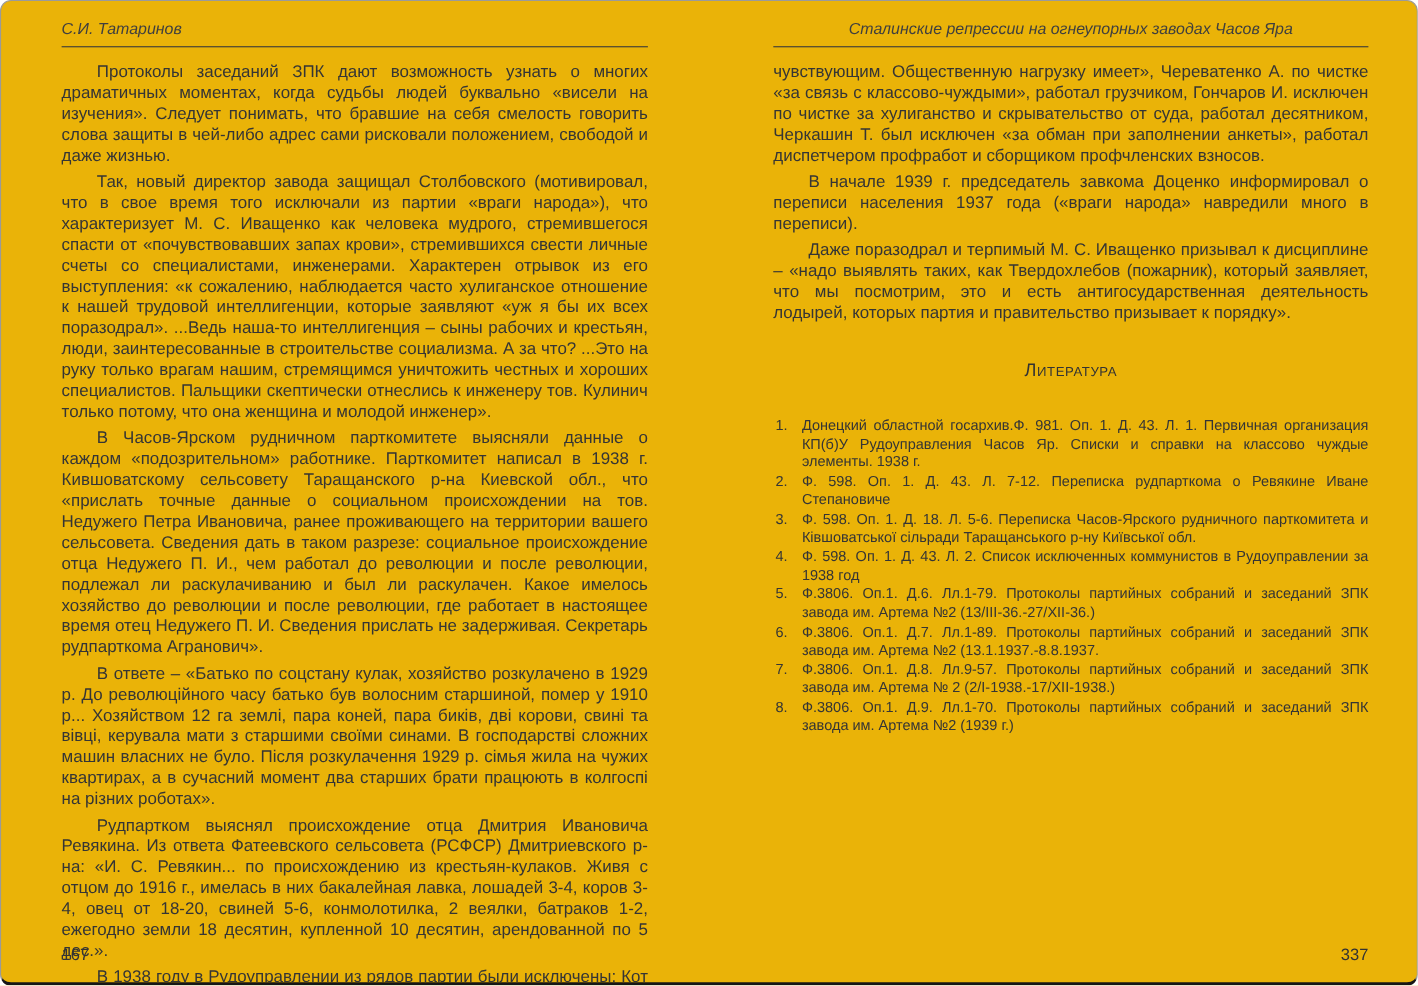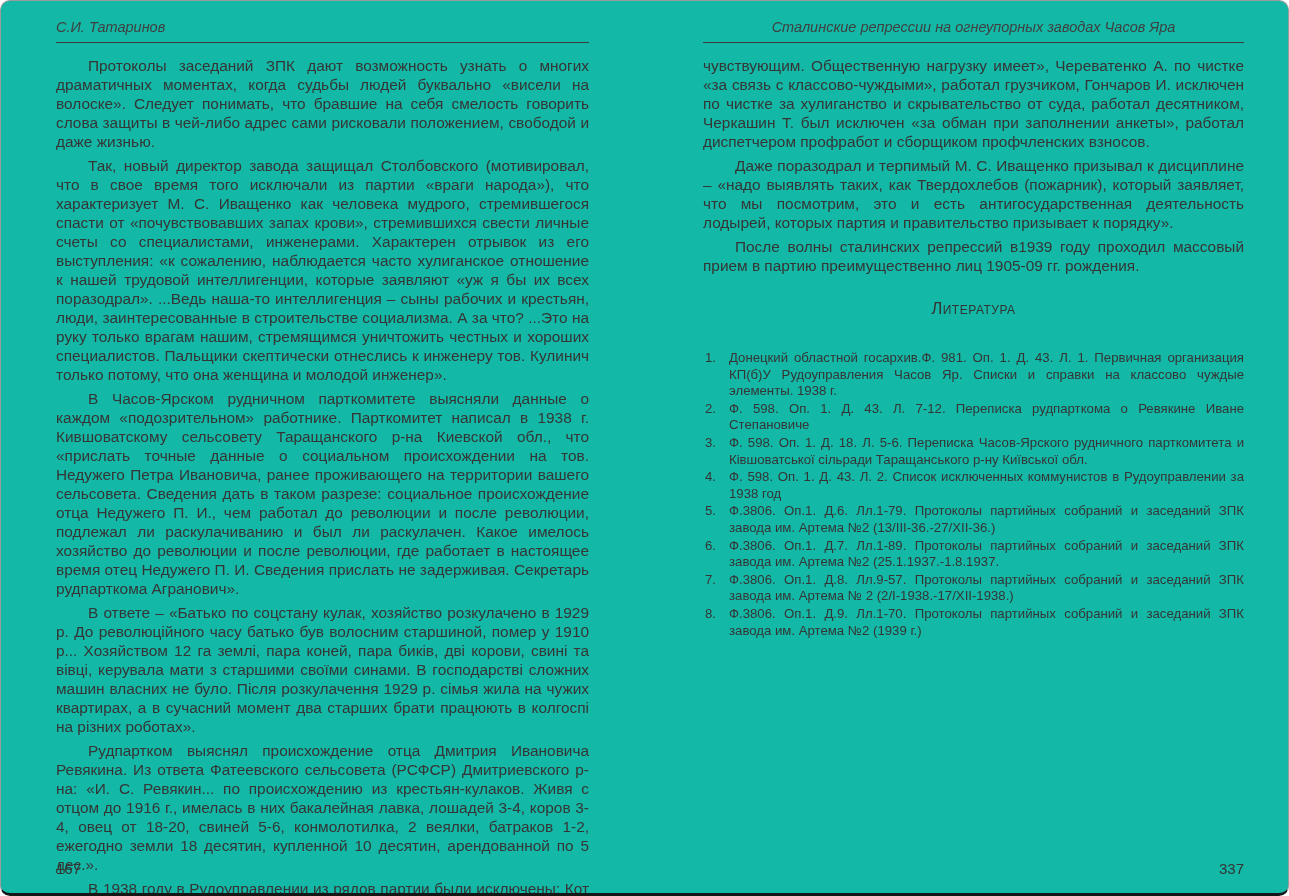--- a/index.html
+++ b/index.html
@@ -9,21 +9,21 @@
     font-family: "Liberation Sans", sans-serif;
   }
   .frame {
     position: relative;
     width: 1289px;
     height: 896px;
     box-sizing: border-box;
     border: 1px solid #9a9a9a;
     border-bottom: 3px solid #161616;
     border-radius: 10px;
-    background: #14b8a6;
+    background: #eab308;
     overflow: hidden;
   }
   .page {
     position: absolute;
     top: 18px;
     height: 858px;
   }
   .page-left  { left: 55px;  width: 533px; }
   .page-right { left: 702px; width: 541px; }
 
@@ -50,21 +50,21 @@
   }
   .no-indent { text-indent: 0; }
 
   .lit-heading {
     text-align: center;
     font-variant: small-caps;
     font-weight: 400;
     font-size: 16.5px;
     letter-spacing: 0.5px;
     color: #333333;
-    margin: 24px 0 32px 0;
+    margin: 34px 0 32px 0;
   }
 
   .ref-list {
     list-style: none;
     margin: 0;
     padding: 0;
     font-size: 13.2px;
     line-height: 16.6px;
     color: #353535;
   }
@@ -91,36 +91,36 @@
   .page-right .page-number { right: 0; }
 </style>
 </head>
 <body>
 
 <div class="frame">
 
   <div class="page page-left">
     <div class="running-header">С.И. Татаринов</div>
     <div class="body-text">
-      <p class="body-para">Протоколы заседаний ЗПК дают возможность узнать о многих драматичных моментах, когда судьбы людей буквально «висели на волоске». Следует понимать, что бравшие на себя смелость говорить слова защиты в чей-либо адрес сами рисковали положением, свободой и даже жизнью.</p>
+      <p class="body-para">Протоколы заседаний ЗПК дают возможность узнать о многих драматичных моментах, когда судьбы людей буквально «висели на изучения». Следует понимать, что бравшие на себя смелость говорить слова защиты в чей-либо адрес сами рисковали положением, свободой и даже жизнью.</p>
       <p class="body-para">Так, новый директор завода защищал Столбовского (мотивировал, что в свое время того исключали из партии «враги народа»), что характеризует М. С. Иващенко как человека мудрого, стремившегося спасти от «почувствовавших запах крови», стремившихся свести личные счеты со специалистами, инженерами. Характерен отрывок из его выступления: «к сожалению, наблюдается часто хулиганское отношение к нашей трудовой интеллигенции, которые заявляют «уж я бы их всех поразодрал». ...Ведь наша-то интеллигенция – сыны рабочих и крестьян, люди, заинтересованные в строительстве социализма. А за что? ...Это на руку только врагам нашим, стремящимся уничтожить честных и хороших специалистов. Пальщики скептически отнеслись к инженеру тов. Кулинич только потому, что она женщина и молодой инженер».</p>
       <p class="body-para">В Часов-Ярском рудничном парткомитете выясняли данные о каждом «подозрительном» работнике. Парткомитет написал в 1938 г. Кившоватскому сельсовету Таращанского р-на Киевской обл., что «прислать точные данные о социальном происхождении на тов. Недужего Петра Ивановича, ранее проживающего на территории вашего сельсовета. Сведения дать в таком разрезе: социальное происхождение отца Недужего П. И., чем работал до революции и после революции, подлежал ли раскулачиванию и был ли раскулачен. Какое имелось хозяйство до революции и после революции, где работает в настоящее время отец Недужего П. И. Сведения прислать не задерживая. Секретарь рудпарткома Агранович».</p>
       <p class="body-para">В ответе – «Батько по соцстану кулак, хозяйство розкулачено в 1929 р. До революційного часу батько був волосним старшиной, помер у 1910 р... Хозяйством 12 га землі, пара коней, пара биків, дві корови, свині та вівці, керувала мати з старшими своїми синами. В господарстві сложних машин власних не було. Після розкулачення 1929 р. сімья жила на чужих квартирах, а в сучасний момент два старших брати працюють в колгоспі на різних роботах».</p>
       <p class="body-para">Рудпартком выяснял происхождение отца Дмитрия Ивановича Ревякина. Из ответа Фатеевского сельсовета (РСФСР) Дмитриевского р-на: «И. С. Ревякин... по происхождению из крестьян-кулаков. Живя с отцом до 1916 г., имелась в них бакалейная лавка, лошадей 3-4, коров 3-4, овец от 18-20, свиней 5-6, конмолотилка, 2 веялки, батраков 1-2, ежегодно земли 18 десятин, купленной 10 десятин, арендованной по 5 дес.».</p>
       <p class="body-para">В 1938 году в Рудоуправлении из рядов партии были исключены: Кот П. «по чистке за классовость», работал десятником, выполнял поручения «по проработке газет», Нечаев, «исключен по чистке за пьянку», «состоит со-</p>
     </div>
     <div class="page-number">167</div>
   </div>
 
   <div class="page page-right">
     <div class="running-header">Сталинские репрессии на огнеупорных заводах Часов Яра</div>
     <div class="body-text">
       <p class="body-para no-indent">чувствующим. Общественную нагрузку имеет», Череватенко А. по чистке «за связь с классово-чуждыми», работал грузчиком, Гончаров И. исключен по чистке за хулиганство и скрывательство от суда, работал десятником, Черкашин Т. был исключен «за обман при заполнении анкеты», работал диспетчером профработ и сборщиком профчленских взносов.</p>
+      <p class="body-para">В начале 1939 г. председатель завкома Доценко информировал о переписи населения 1937 года («враги народа» навредили много в переписи).</p>
       <p class="body-para">Даже поразодрал и терпимый М. С. Иващенко призывал к дисциплине – «надо выявлять таких, как Твердохлебов (пожарник), который заявляет, что мы посмотрим, это и есть антигосударственная деятельность лодырей, которых партия и правительство призывает к порядку».</p>
-      <p class="body-para">После волны сталинских репрессий в1939 году проходил массовый прием в партию преимущественно лиц 1905-09 гг. рождения.</p>
 
       <h3 class="lit-heading">Литература</h3>
 
       <ol class="ref-list">
         <li class="ref-item">
           <span class="ref-num">1.</span>
           <span>Донецкий областной госархив.Ф. 981. Оп. 1. Д. 43. Л. 1. Первичная организация КП(б)У Рудоуправления Часов Яр. Списки и справки на классово чуждые элементы. 1938 г.</span>
         </li>
         <li class="ref-item">
           <span class="ref-num">2.</span>
@@ -133,21 +133,21 @@
         <li class="ref-item">
           <span class="ref-num">4.</span>
           <span>Ф. 598. Оп. 1. Д. 43. Л. 2. Список исключенных коммунистов в Рудоуправлении за 1938 год</span>
         </li>
         <li class="ref-item">
           <span class="ref-num">5.</span>
           <span>Ф.3806. Оп.1. Д.6. Лл.1-79. Протоколы партийных собраний и заседаний ЗПК завода им. Артема №2 (13/III-36.-27/XII-36.)</span>
         </li>
         <li class="ref-item">
           <span class="ref-num">6.</span>
-          <span>Ф.3806. Оп.1. Д.7. Лл.1-89. Протоколы партийных собраний и заседаний ЗПК завода им. Артема №2 (25.1.1937.-1.8.1937.</span>
+          <span>Ф.3806. Оп.1. Д.7. Лл.1-89. Протоколы партийных собраний и заседаний ЗПК завода им. Артема №2 (13.1.1937.-8.8.1937.</span>
         </li>
         <li class="ref-item">
           <span class="ref-num">7.</span>
           <span>Ф.3806. Оп.1. Д.8. Лл.9-57. Протоколы партийных собраний и заседаний ЗПК завода им. Артема № 2 (2/I-1938.-17/XII-1938.)</span>
         </li>
         <li class="ref-item">
           <span class="ref-num">8.</span>
           <span>Ф.3806. Оп.1. Д.9. Лл.1-70. Протоколы партийных собраний и заседаний ЗПК завода им. Артема №2 (1939 г.)</span>
         </li>
       </ol>

